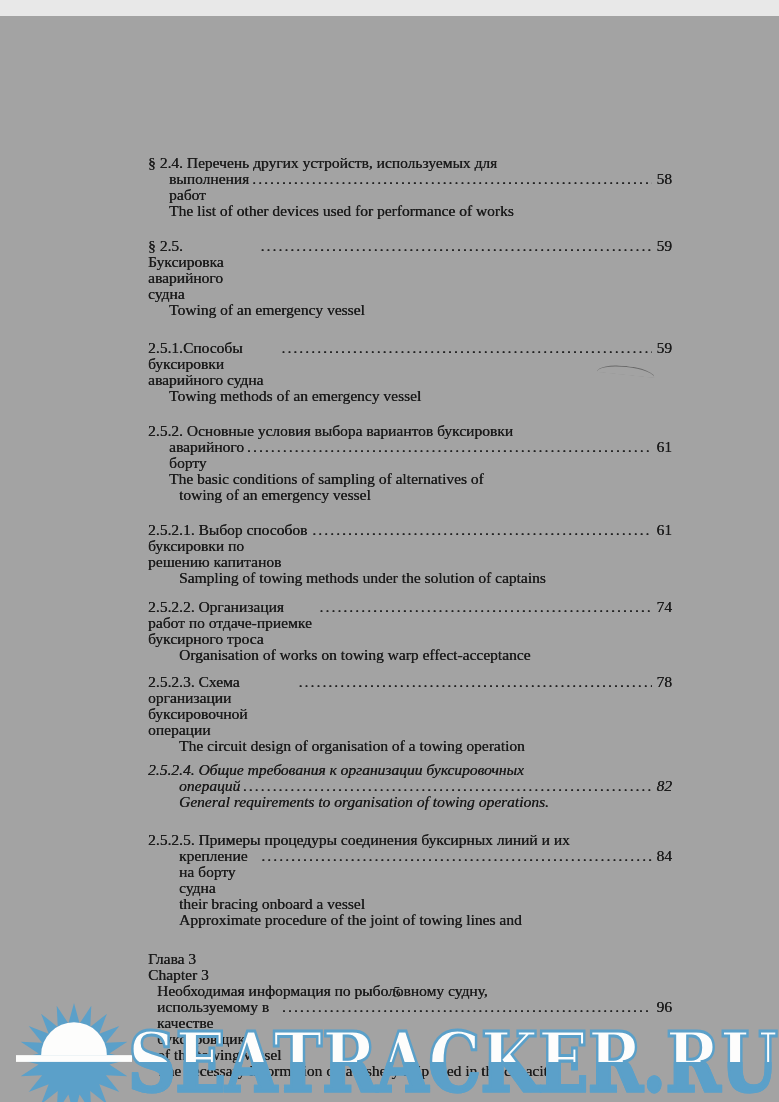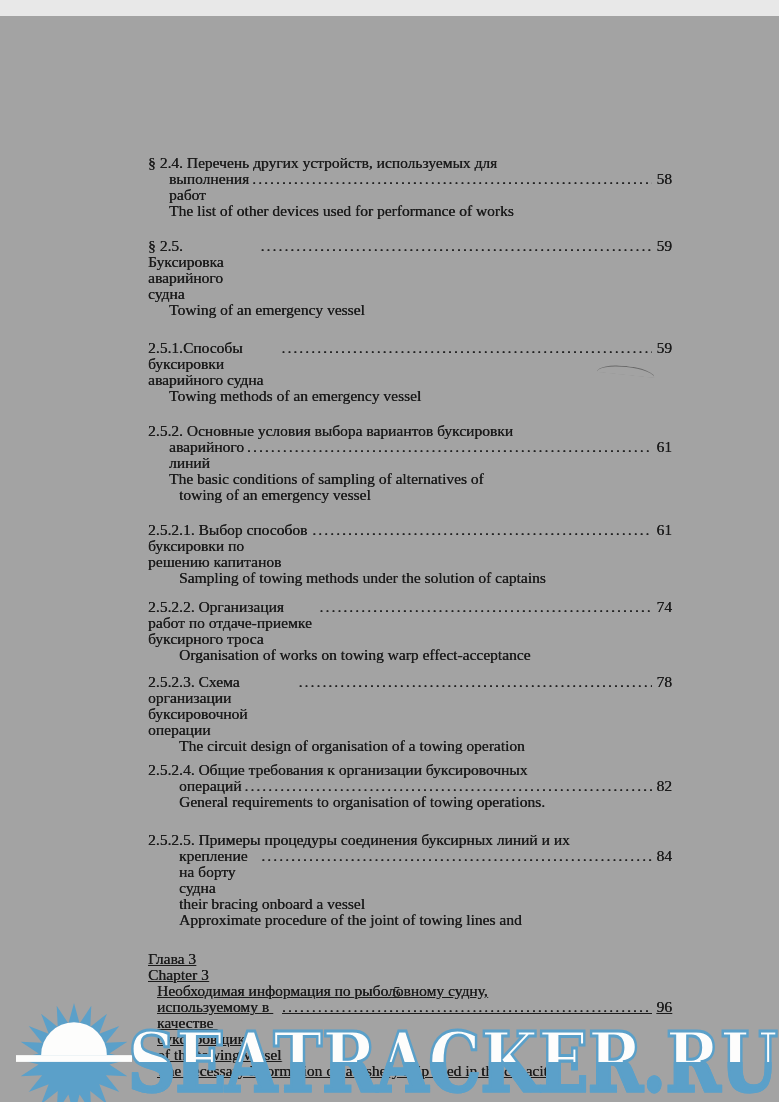--- a/index.html
+++ b/index.html
@@ -82,21 +82,21 @@
         <div class="line lv0 with-page">
           <span class="txt">2.5.1.Способы буксировки аварийного судна</span>
           <span class="dots"></span>
           <span class="pg">59</span>
         </div>
         <div class="line lv2"><span class="txt">Towing methods of an emergency vessel</span></div>
       </div>
       <div class="entry" style="margin-top: 19px;">
         <div class="line lv0"><span class="txt">2.5.2. Основные условия выбора вариантов буксировки</span></div>
         <div class="line lv2 with-page">
-          <span class="txt">аварийного линий</span>
+          <span class="txt">аварийного борту</span>
           <span class="dots"></span>
           <span class="pg">61</span>
         </div>
         <div class="line lv2"><span class="txt">The basic conditions of sampling of alternatives of</span></div>
         <div class="line lv3"><span class="txt">towing of an emergency vessel</span></div>
       </div>
       <div class="entry" style="margin-top: 19px;">
         <div class="line lv0 with-page">
           <span class="txt">2.5.2.1. Выбор способов буксировки по решению капитанов</span>
           <span class="dots"></span>
@@ -113,40 +113,40 @@
         <div class="line lv3"><span class="txt">Organisation of works on towing warp effect-acceptance</span></div>
       </div>
       <div class="entry" style="margin-top: 11px;">
         <div class="line lv0 with-page">
           <span class="txt">2.5.2.3. Схема организации буксировочной операции</span>
           <span class="dots"></span>
           <span class="pg">78</span>
         </div>
         <div class="line lv3"><span class="txt">The circuit design of organisation of a towing operation</span></div>
       </div>
-      <div class="entry" style="margin-top: 8px;">
+      <div class="entry" style="margin-top: 8px; font-style: italic;">
         <div class="line lv0"><span class="txt">2.5.2.4. Общие требования к организации буксировочных</span></div>
         <div class="line lv3 with-page">
           <span class="txt">операций</span>
           <span class="dots"></span>
           <span class="pg">82</span>
         </div>
         <div class="line lv3"><span class="txt">General requirements to organisation of towing operations.</span></div>
       </div>
       <div class="entry" style="margin-top: 22px;">
         <div class="line lv0"><span class="txt">2.5.2.5. Примеры процедуры соединения буксирных линий и их</span></div>
         <div class="line lv3 with-page">
           <span class="txt">крепление на борту судна</span>
           <span class="dots"></span>
           <span class="pg">84</span>
         </div>
         <div class="line lv3"><span class="txt">their bracing onboard a vessel</span></div>
         <div class="line lv3"><span class="txt">Approximate procedure of the joint of towing lines and</span></div>
       </div>
-      <div class="entry" style="margin-top: 23px; text-decoration: underline;">
+      <div class="entry" style="margin-top: 23px;">
         <div class="line lv0"><span class="txt">Глава 3</span></div>
         <div class="line lv0"><span class="txt">Chapter 3</span></div>
         <div class="line lv1"><span class="txt">Необходимая информация по рыболовному судну,</span></div>
         <div class="line lv1 with-page">
           <span class="txt">используемому в качестве буксировщика:</span>
           <span class="dots"></span>
           <span class="pg">96</span>
         </div>
         <div class="line lv1"><span class="txt">of the towing vessel</span></div>
         <div class="line lv1"><span class="txt">The necessary information on a fishery ship used in the capacity</span></div>

